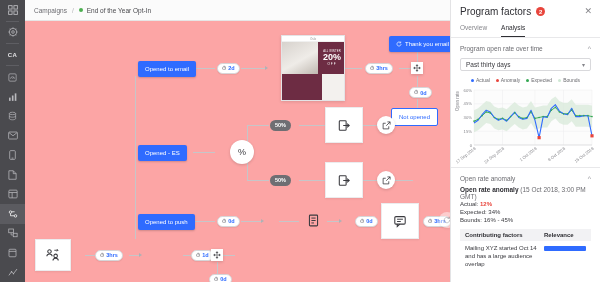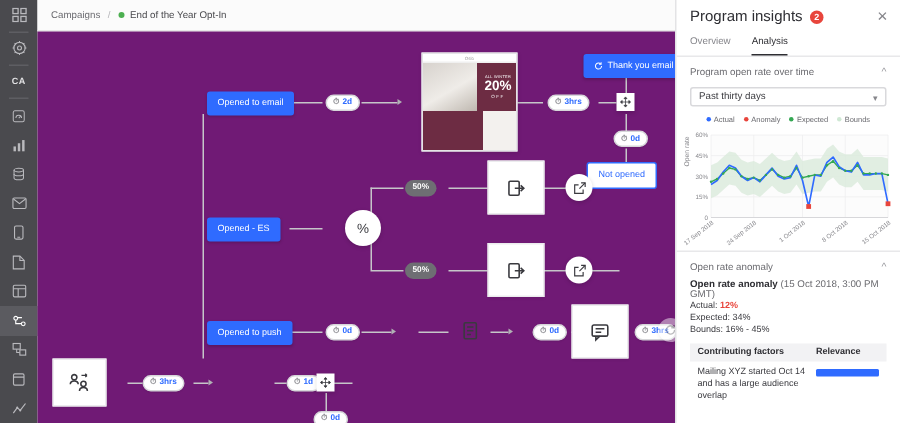--- a/index.html
+++ b/index.html
@@ -45,21 +45,21 @@
   #topbar .dot {
     width: 4px; height: 4px; border-radius: 50%;
     background: #4caf50; display: inline-block; margin-right: 4px;
   }
   #topbar .crumb-cur { color: #4a4a4e; }
 
   
   #canvas {
     position: absolute; left: 25px; top: 21px;
     width: 425px; height: 261px;
-    background: #701a75;
+    background: #fca5a5;
     overflow: hidden;
   }
 
   .node { position: absolute; }
 
   
   .pill {
     background: #2f6bff; color: #fff;
     font-size: 6px; line-height: 1;
     padding: 5px 7px; border-radius: 2px;
@@ -510,21 +510,21 @@
     </div>
     <div class="node chip" style="left:184px;top:252.5px;">
       <span class="cl">⏱</span>
       <span>0d</span>
     </div>
   </div>
 
   <div id="panel">
 
     <div class="p-head">
-      <span class="p-title">Program insights</span>
+      <span class="p-title">Program factors</span>
       <span class="p-badge">2</span>
       <span class="p-close">✕</span>
     </div>
 
     <div class="p-tabs">
       <div class="p-tab">Overview</div>
       <div class="p-tab active">Analysis</div>
     </div>
 
     <div class="sect-head">

